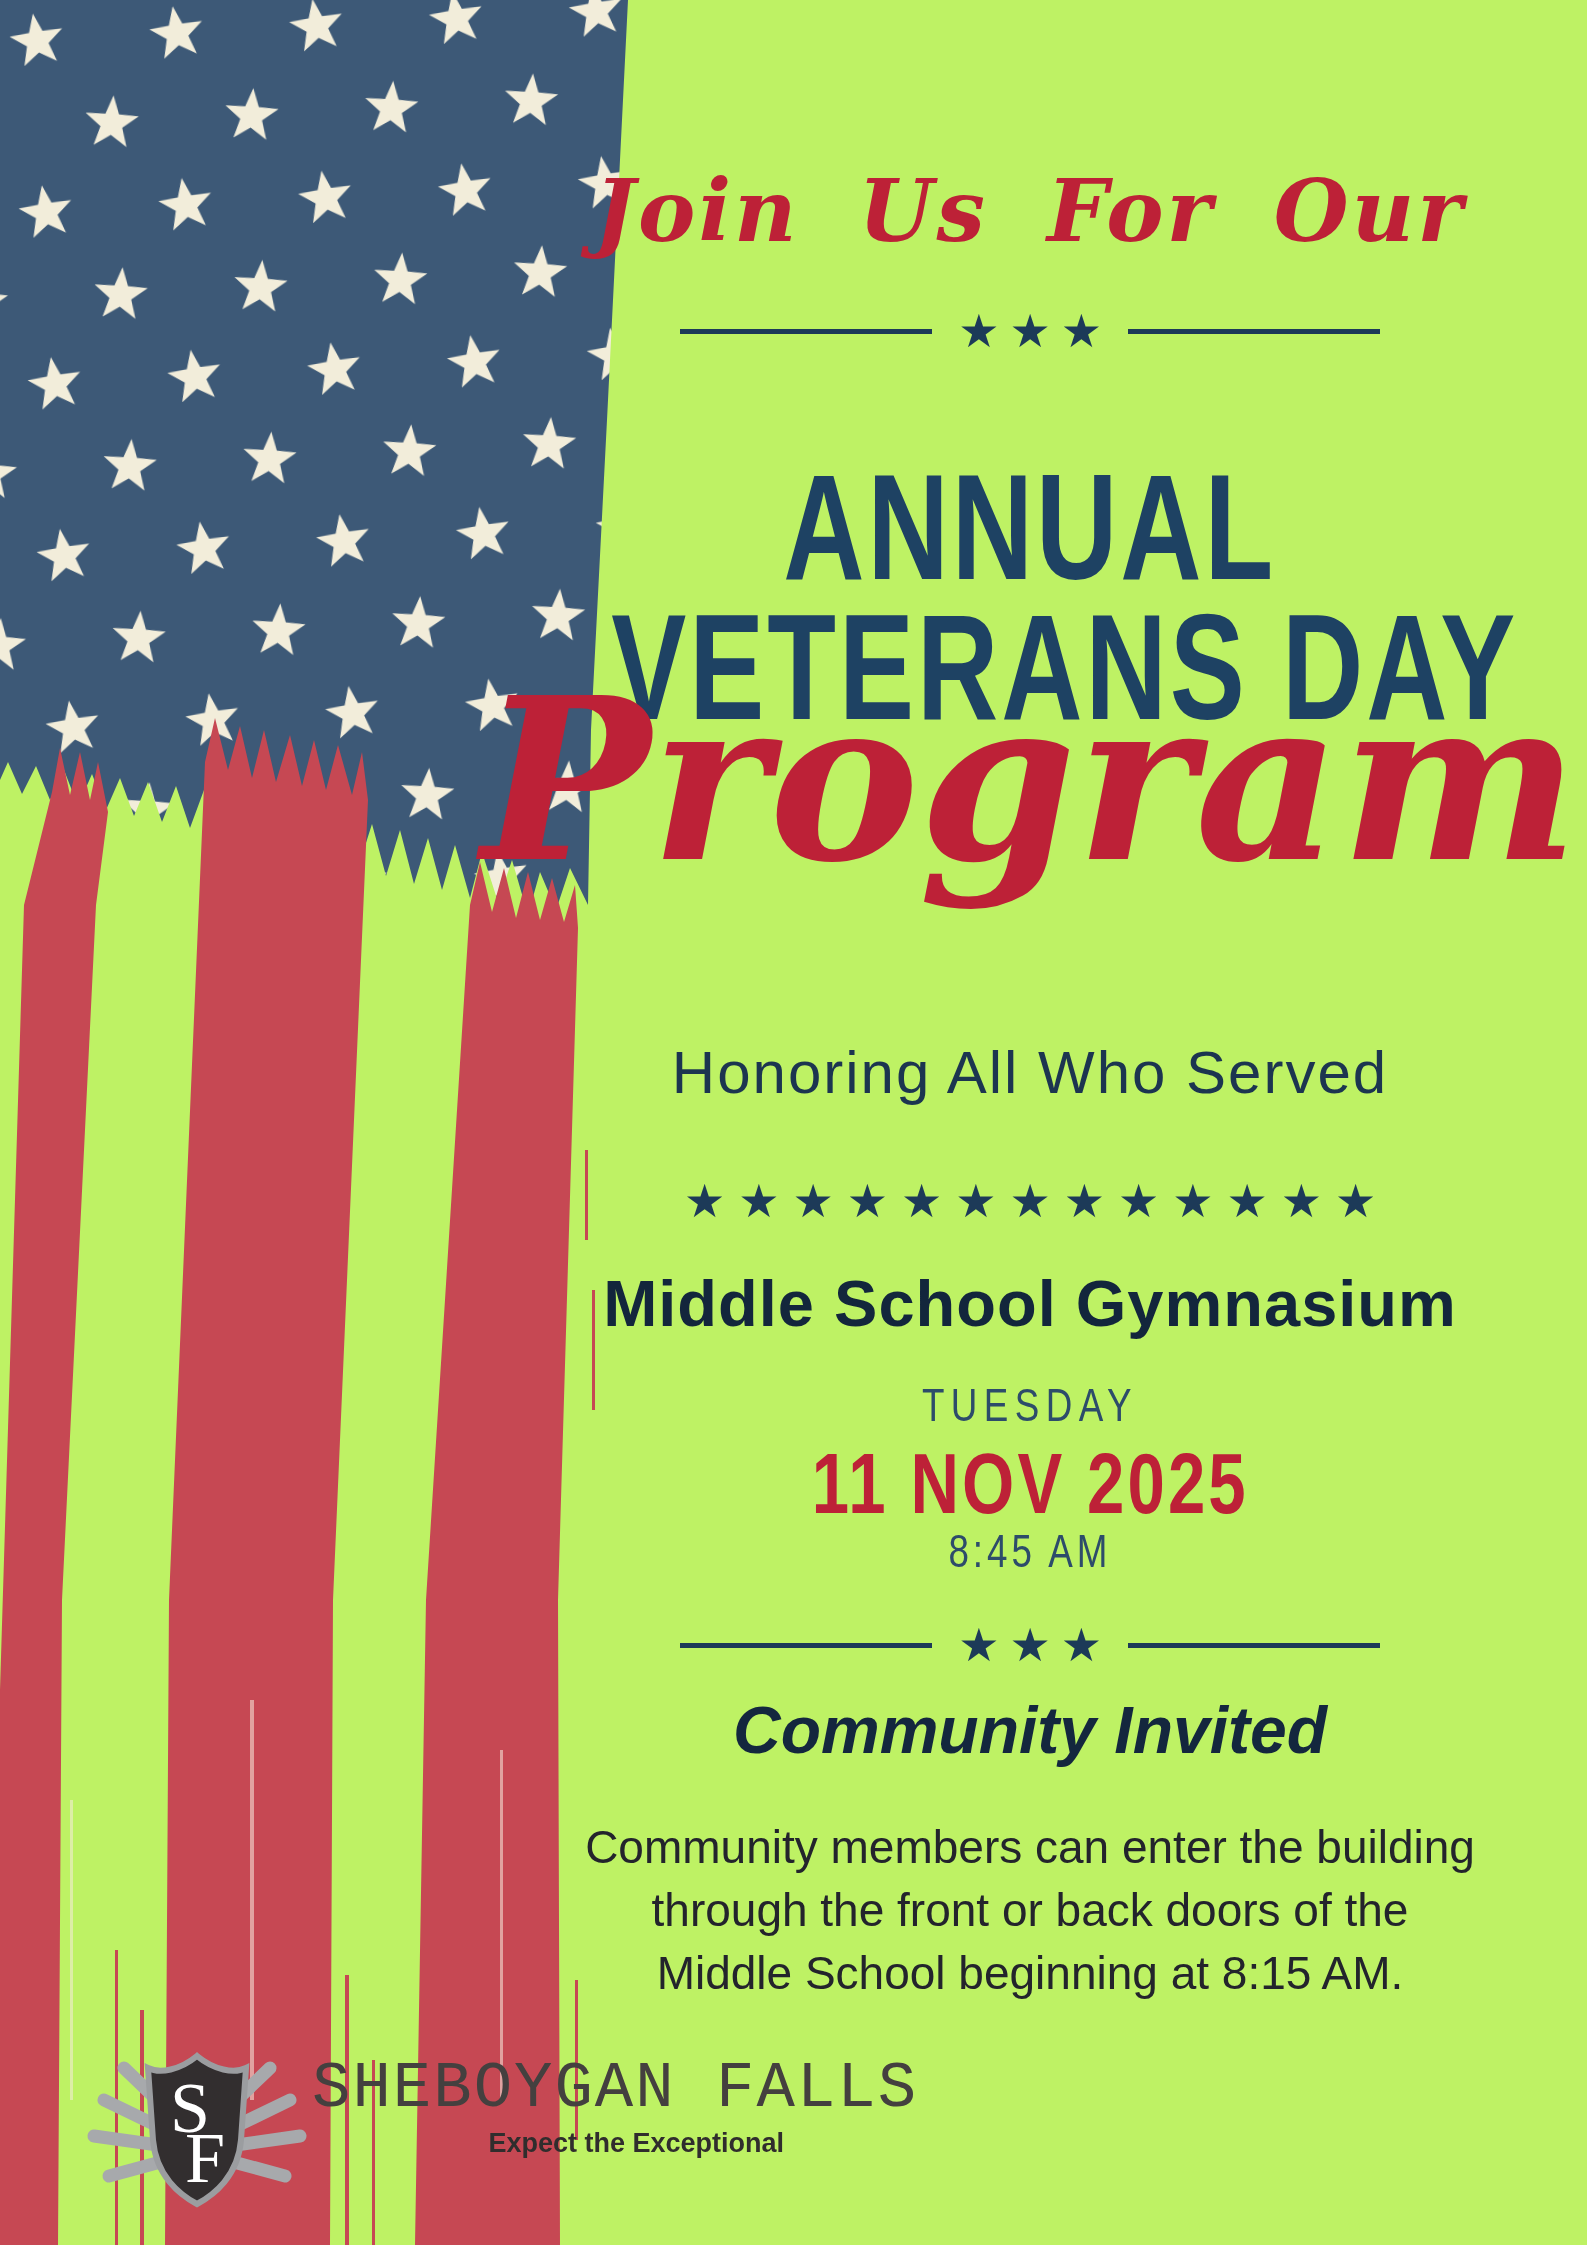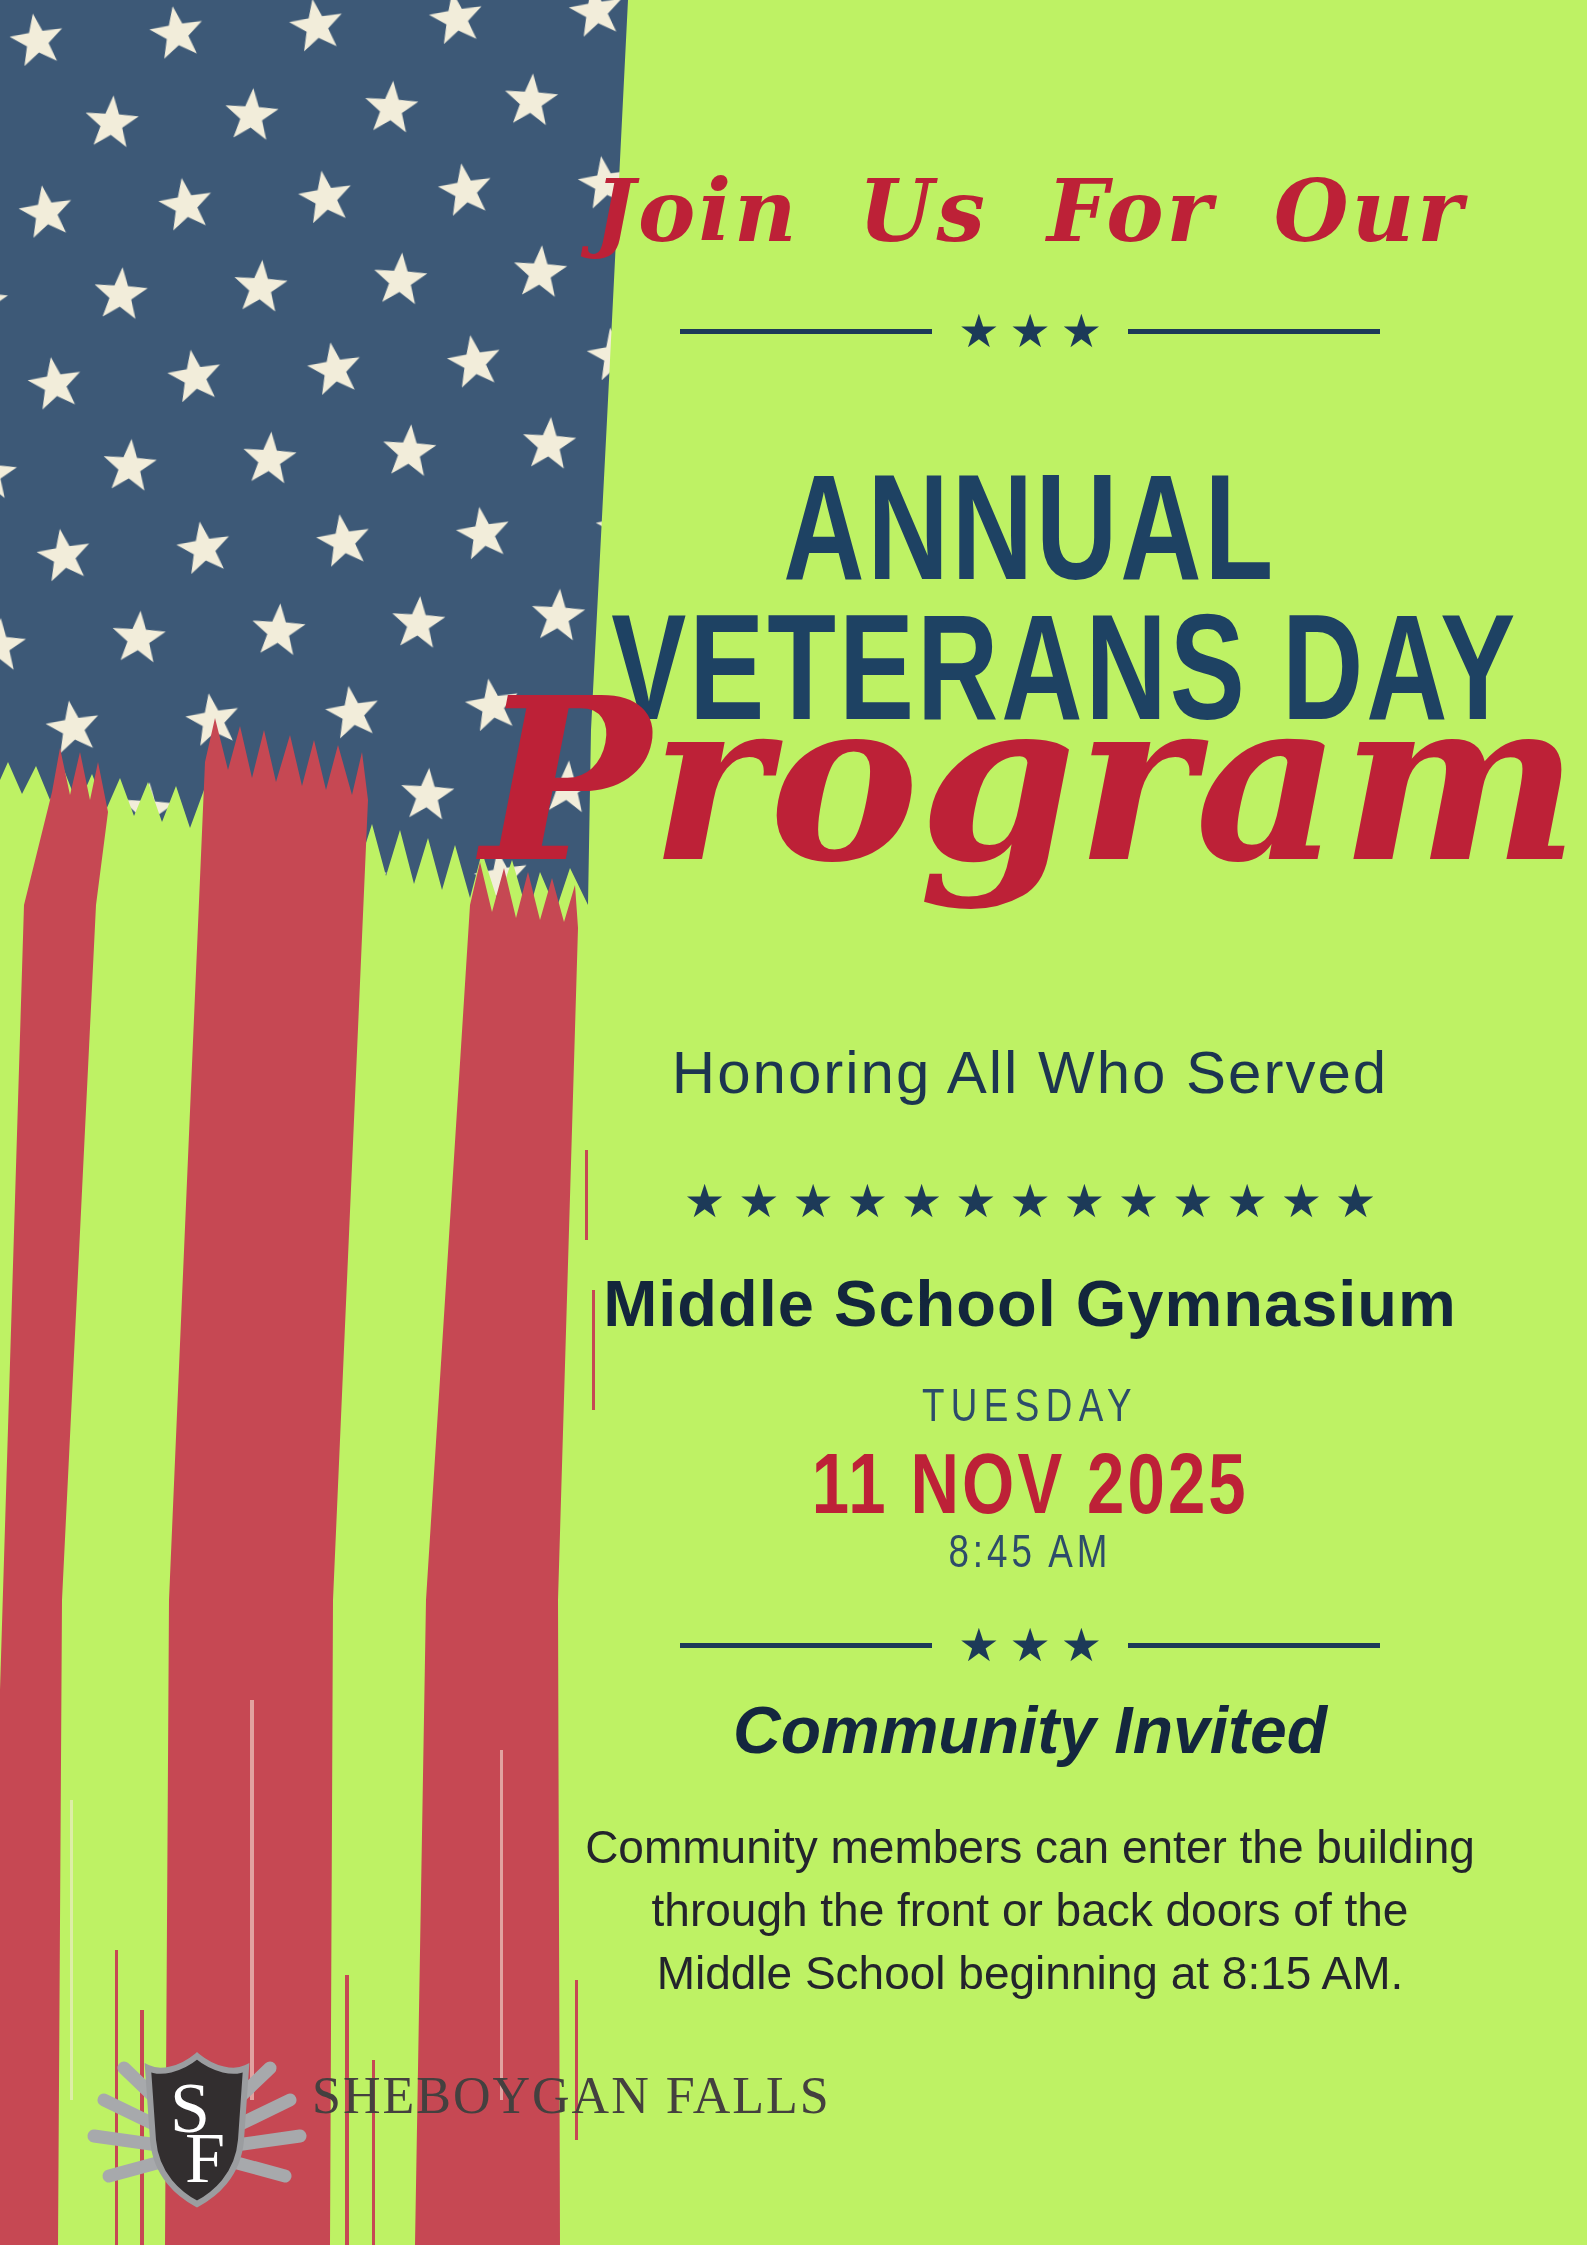--- a/index.html
+++ b/index.html
@@ -35,21 +35,21 @@
   .time .condensed{letter-spacing:5px;transform:scaleX(0.8);}
   .community-heading{top:1692px;font-size:66px;font-weight:bold;font-style:italic;color:#14273e;}
   .para{top:1816px;font-size:46px;line-height:63px;color:#23242c;}
   
   .logo{position:absolute;left:62px;top:2030px;width:740px;height:200px;}
   .logo-mark{position:absolute;left:0;top:0;width:270px;height:185px;}
   .logo-text{position:absolute;left:250px;top:22px;width:472px;text-align:left;
              font-family:"Liberation Serif", serif;color:#44403f;}
   .org1{font-size:40px;letter-spacing:4px;word-spacing:6px;white-space:nowrap;}
   .org1 .of{font-style:italic;text-transform:none;letter-spacing:1px;font-size:37px;}
-  .org2{font-size:52px;letter-spacing:2px;margin-top:14px;white-space:nowrap;}
+  .org2{font-size:64px;letter-spacing:2px;margin-top:1px;white-space:nowrap;font-family:Liberation Mono, monospace;}
   .tagline{font-family:"Liberation Sans", sans-serif;font-weight:bold;font-size:27px;
            color:#302d2d;text-align:right;margin-top:3px;}
 </style>
 </head>
 <body>
 
 <div class="page">
 
   <svg class="flag-svg" viewBox="0 0 660 2245" preserveAspectRatio="none" aria-hidden="true">
     <defs>
@@ -175,16 +175,17 @@
         <line x1="228" y1="70" x2="164" y2="101"></line>
         <line x1="238" y1="106" x2="167" y2="116"></line>
         <line x1="223" y1="146" x2="164" y2="130"></line>
       </g>
       <path fill="#322e2f" stroke="#9b9da0" stroke-width="6" d="M135,26 C152,40 172,44 184,38 L179,110 C176,146 152,165 135,174 C118,165 94,146 91,110 L86,38 C98,44 118,40 135,26 Z"></path>
       <text x="128" y="102" text-anchor="middle" fill="#ffffff" font-family="Liberation Serif, serif" font-size="72">S</text>
       <text x="143" y="152" text-anchor="middle" fill="#ffffff" font-family="Liberation Serif, serif" font-size="72">F</text>
     </svg>
     <div class="logo-text">
       <div class="org2">SHEBOYGAN FALLS</div>
+      <div class="tagline">Expect the Exceptional</div>
     </div>
   </div>
 
 </div>
 
 </body></html>

